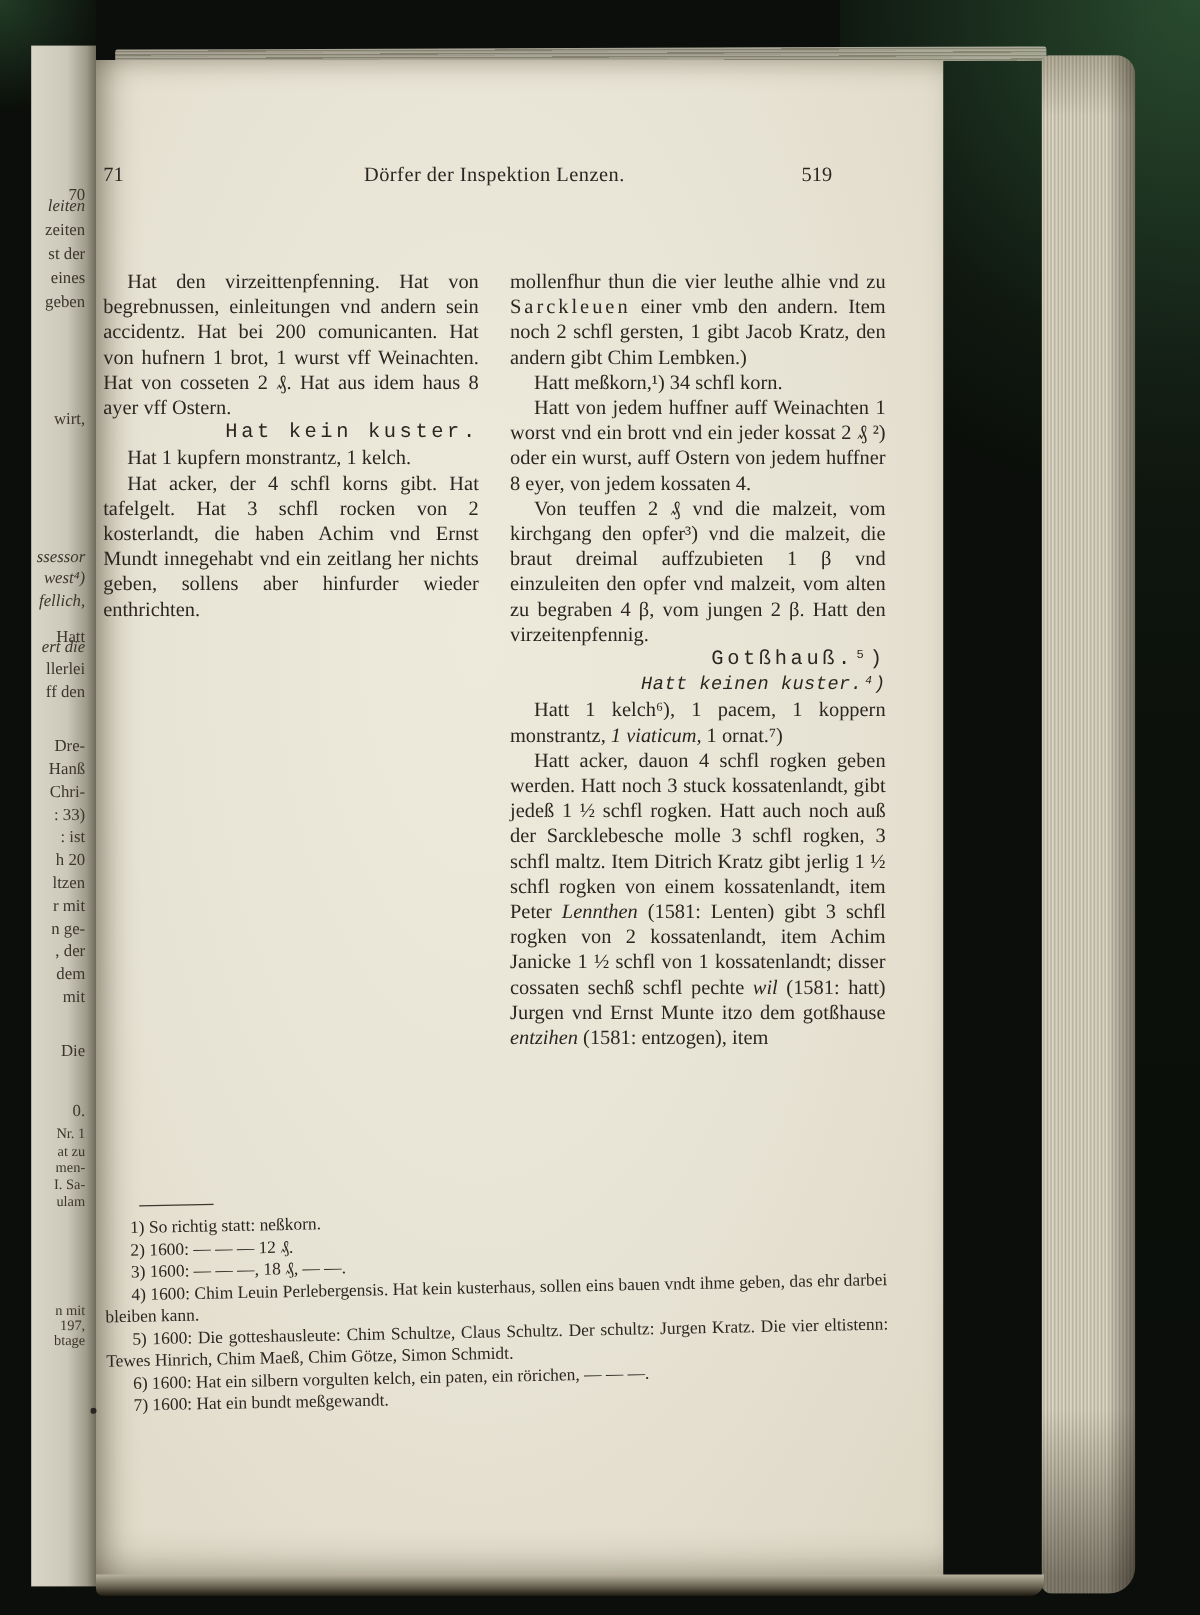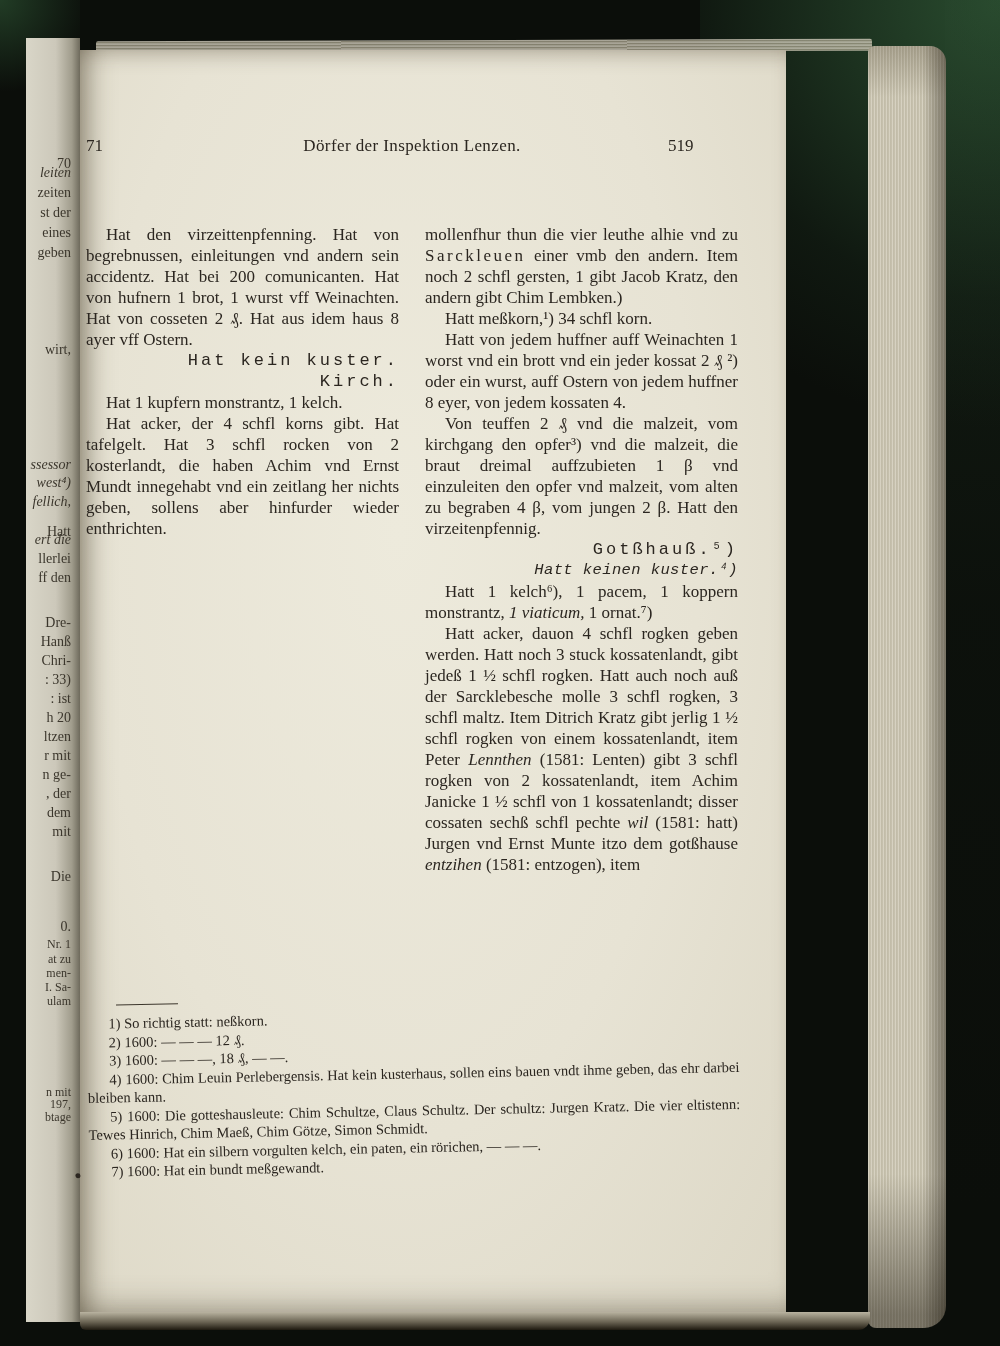--- a/index.html
+++ b/index.html
@@ -136,21 +136,20 @@
     <div class="header">
       <span class="pn-left">71</span>
       <span class="title">Dörfer der Inspektion Lenzen.</span>
       <span class="pn-right">519</span>
     </div>
 
     <div class="cols">
       <div class="col">
         <p class="indent first-left">Hat den virzeittenpfenning. Hat von begrebnussen, einleitungen vnd andern sein accidentz. Hat bei 200 comunicanten. Hat von hufnern 1 brot, 1 wurst vff Weinachten. Hat von cosseten 2 ₰. Hat aus idem haus 8 ayer vff Ostern.</p>
         <p class="heading sp gap-kuster">Hat kein kuster.</p>
-        <p class="heading sp gap-kirch">Kirch.</p>
         <p class="indent tight">Hat 1 kupfern monstrantz, 1 kelch.</p>
         <p class="indent gap-sm">Hat acker, der 4 schfl korns gibt. Hat tafelgelt. Hat 3 schfl rocken von 2 kosterlandt, die haben Achim vnd Ernst Mundt innegehabt vnd ein zeitlang her nichts geben, sollens aber hinfurder wieder enthrichten.</p>
       </div>
 
       <div class="col">
         <p><span>mollenfhur thun die vier leuthe alhie vnd zu </span><span class="rs">Sarckleuen</span><span> einer vmb den andern. Item noch 2 schfl gersten, 1 gibt Jacob Kratz, den andern gibt Chim Lembken.)</span></p>
         <p class="indent gap-2">Hatt meßkorn,¹) 34 schfl korn.</p>
         <p class="indent gap-2">Hatt von jedem huffner auff Weinachten 1 worst vnd ein brott vnd ein jeder kossat 2 ₰ ²) oder ein wurst, auff Ostern von jedem huffner 8 eyer, von jedem kossaten 4.</p>
         <p class="indent gap-2">Von teuffen 2 ₰ vnd die malzeit, vom kirchgang den opfer³) vnd die malzeit, die braut dreimal auffzubieten 1 β vnd einzuleiten den opfer vnd malzeit, vom alten zu begraben 4 β, vom jungen 2 β. Hatt den virzeitenpfennig.</p>
         <p class="heading sp gap-md">Gotßhauß.⁵)</p>

